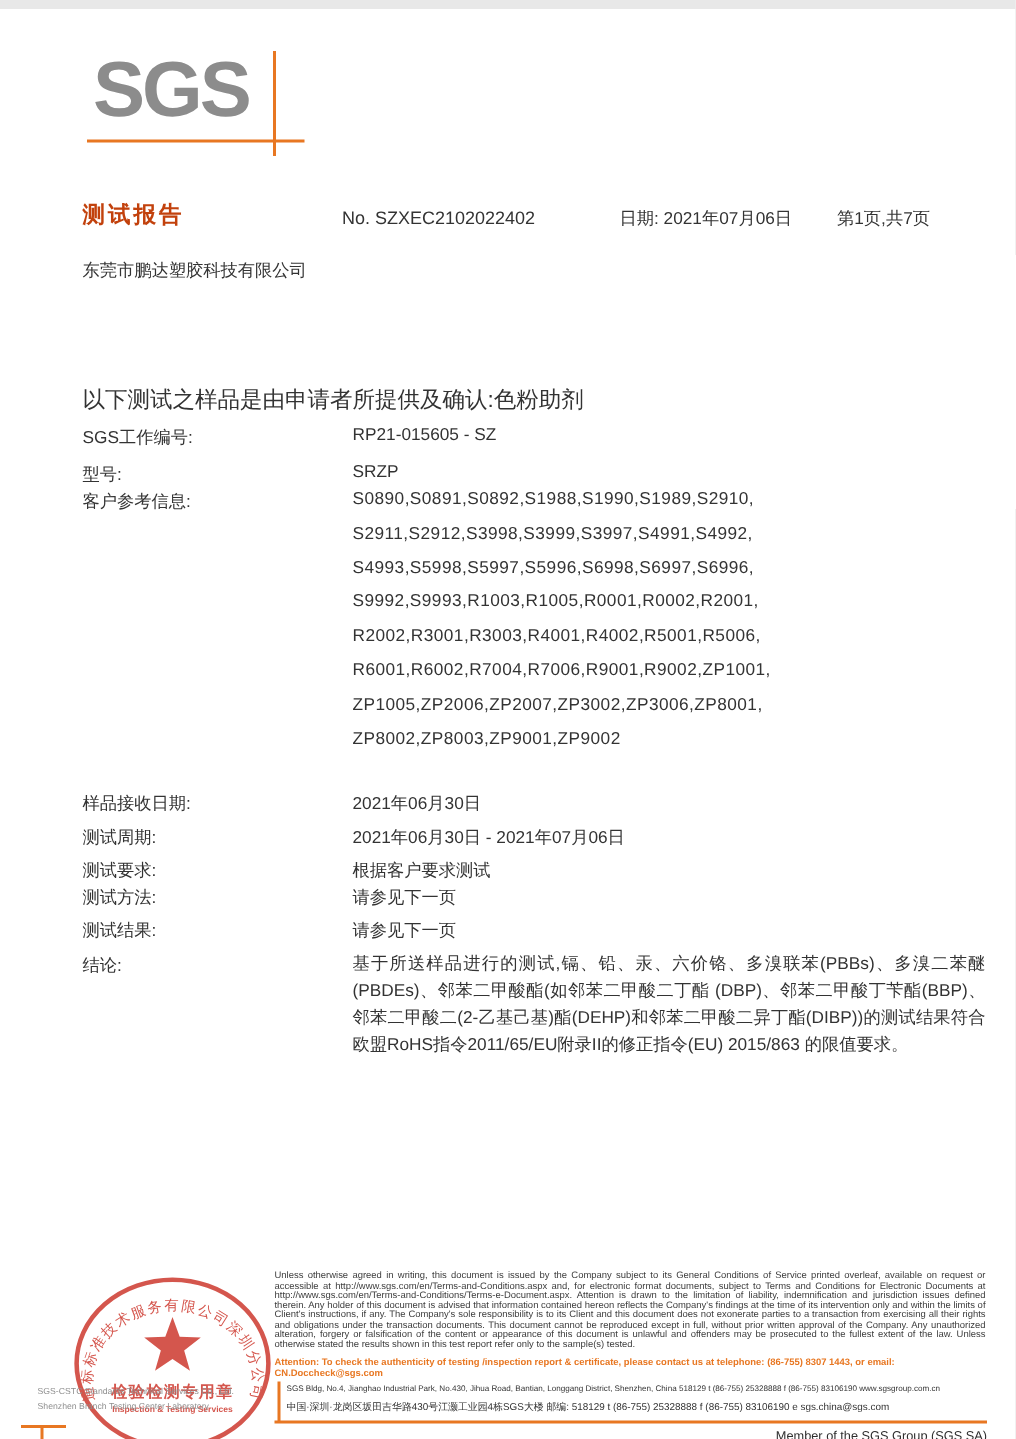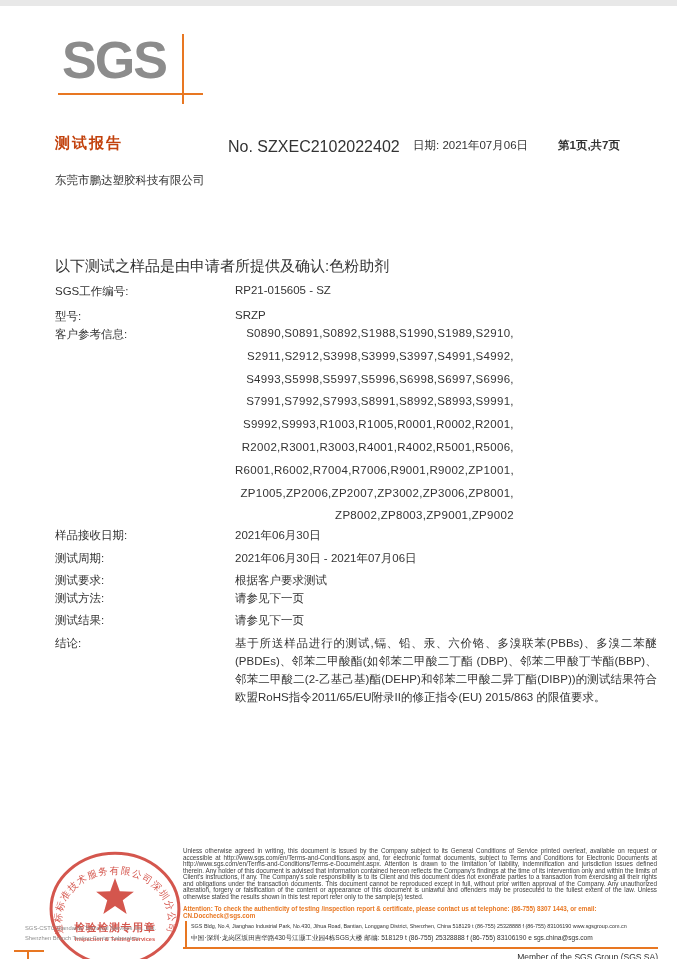--- a/index.html
+++ b/index.html
@@ -12,31 +12,31 @@
   
   .logo-text {
     position:absolute; left:62px; top:24px;
     font-size:52px; font-weight:700; color:#8c8c8c; letter-spacing:-2px;
     font-family:"Liberation Sans","DejaVu Sans",sans-serif;
   }
   .logo-crop-v { position:absolute; left:182px; top:28px; width:1.5px; height:70px; background:#e87722; }
   .logo-crop-h { position:absolute; left:58px; top:87px; width:145px; height:1.5px; background:#e87722; }
   
   .hdr-title { position:absolute; left:55px; top:128px; font-size:15px; font-weight:700; color:#c2410c; letter-spacing:2px;}
-  .hdr-no    { position:absolute; left:228px; top:132px; font-size:16px; color:#333; }
+  .hdr-no    { position:absolute; left:228px; top:132px; font-size:12px; color:#333; }
   .hdr-date  { position:absolute; left:413px; top:132px; font-size:11.5px; color:#333; }
-  .hdr-page  { position:absolute; left:558px; top:132px; font-size:11.5px; color:#333;font-weight:bold; }
+  .hdr-page  { position:absolute; left:558px; top:132px; font-size:11.5px; color:#333; }
   
   .app-name { position:absolute; left:55px; top:167px; font-size:11.5px; color:#333; }
   .app-addr { position:absolute; left:55px; top:195px; font-size:11.5px; color:#333; }
   
   .intro { position:absolute; left:55px; top:251px; font-size:15px; color:#333; }
   
   .flabel { position:absolute; left:55px; font-size:11.5px; color:#333; }
-  .fvalue { position:absolute; left:235px; font-size:11.5px; color:#333;text-align:right; }
+  .fvalue { position:absolute; left:235px; font-size:11.5px; color:#333; }
   .ref-line { height:22.8px; font-size:11.5px; color:#333; letter-spacing:0.3px; }
   .conclusion-text { width:422px; line-height:18px; text-align:justify; }
   
   .legal {
     position:absolute; left:183px; top:842px; width:474px;
     font-size:6.3px; line-height:6.5px; color:#3d3d3d; text-align:justify;
   }
   .attention {
     position:absolute; left:183px; top:900px; width:474px;
     font-size:6.3px; line-height:6.8px; color:#e87722; font-weight:700;
@@ -74,21 +74,20 @@
   <div class="fvalue" style="top:278px">RP21-015605 - SZ</div>
 
   <div class="flabel" style="top:303px">型号:</div>
   <div class="fvalue" style="top:303px">SRZP</div>
 
   <div class="flabel" style="top:321px">客户参考信息:</div>
   <div class="fvalue" style="top:321px">
     <div class="ref-line">S0890,S0891,S0892,S1988,S1990,S1989,S2910,</div>
     <div class="ref-line">S2911,S2912,S3998,S3999,S3997,S4991,S4992,</div>
     <div class="ref-line">S4993,S5998,S5997,S5996,S6998,S6997,S6996,</div>
-    <div class="ref-line">S7991,S7992,S7993,S8991,S8992,S8993,S9991,</div>
     <div class="ref-line">S9992,S9993,R1003,R1005,R0001,R0002,R2001,</div>
     <div class="ref-line">R2002,R3001,R3003,R4001,R4002,R5001,R5006,</div>
     <div class="ref-line">R6001,R6002,R7004,R7006,R9001,R9002,ZP1001,</div>
     <div class="ref-line">ZP1005,ZP2006,ZP2007,ZP3002,ZP3006,ZP8001,</div>
     <div class="ref-line">ZP8002,ZP8003,ZP9001,ZP9002</div>
   </div>
 
   <div class="flabel" style="top:522px">样品接收日期:</div>
   <div class="fvalue" style="top:522px">2021年06月30日</div>
 

